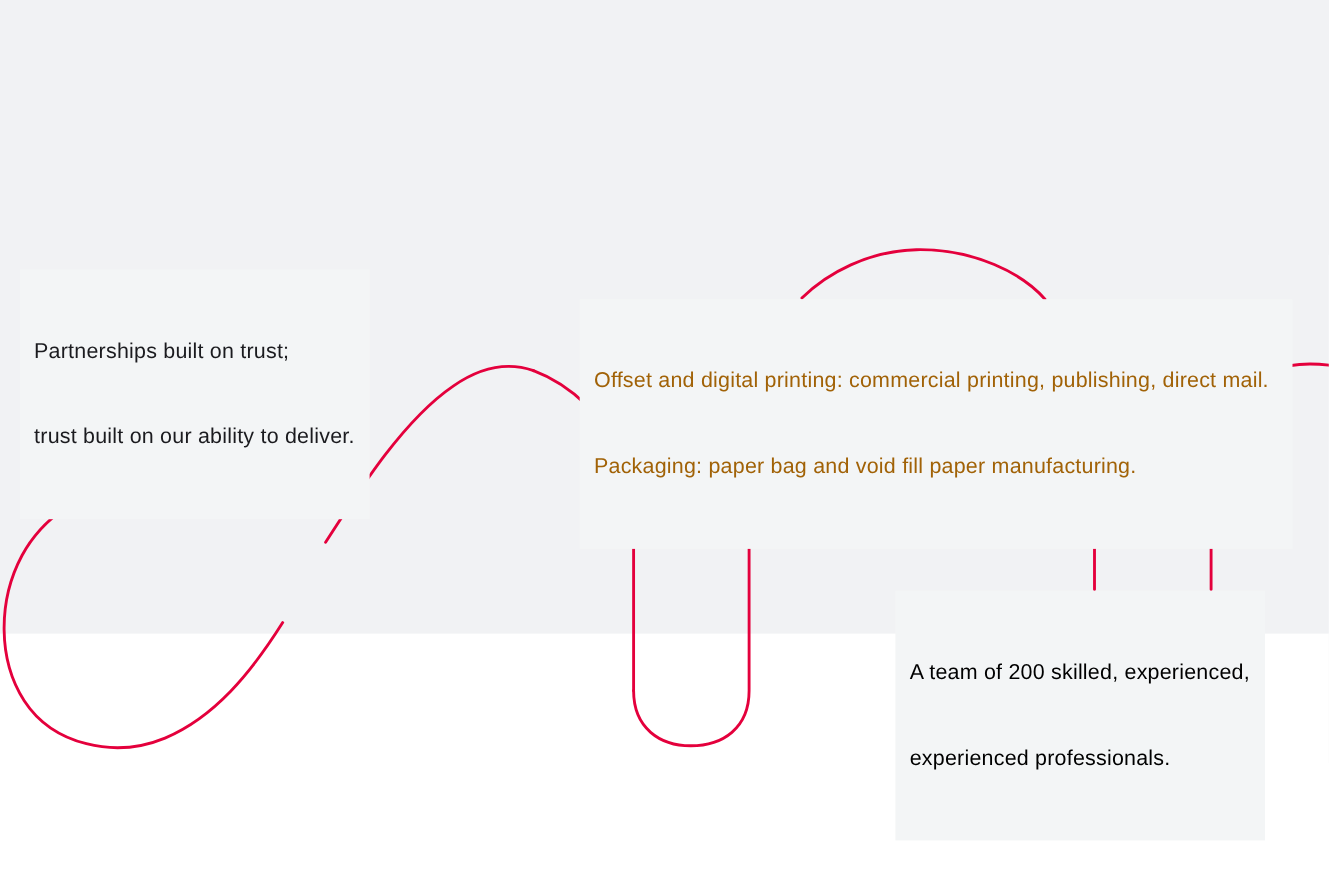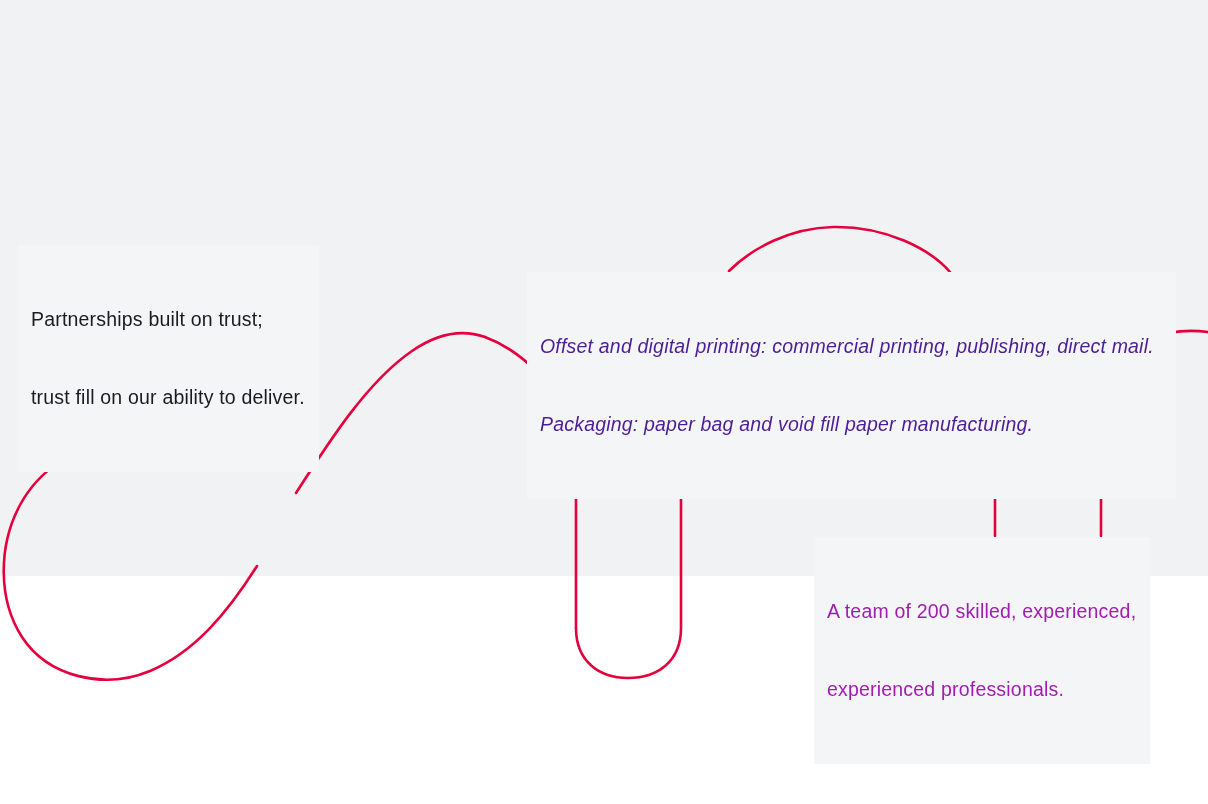--- a/index.html
+++ b/index.html
@@ -120,27 +120,27 @@
 
       <path d="M 1101 536
                L 1101 430
                C 1101 384, 1118 352, 1152 338
                C 1172 330, 1192 330, 1208 332"></path>
     </g>
   </svg>
 
   <div class="statement plated" id="statement-partnerships" style="background: rgb(243, 245, 246); color: rgb(27, 27, 31);">
     <span class="line">Partnerships built on trust;</span>
-    <span class="line">trust fill on our ability to deliver.</span>
+    <span class="line">trust built on our ability to deliver.</span>
   </div>
 
-  <div class="statement plated" id="statement-printing" style="background: rgb(243, 245, 246); color: #4c1d95; font-style: italic;">
+  <div class="statement plated" id="statement-printing" style="background: rgb(243, 245, 246); color: #a16207;">
     <span class="line">Offset and digital printing: commercial printing, publishing, direct mail.</span>
     <span class="line">Packaging: paper bag and void fill paper manufacturing.</span>
   </div>
 
 
-  <div class="statement plated" id="statement-team" style="background: rgb(243, 245, 246); color: #a21caf;">
+  <div class="statement plated" id="statement-team" style="background: rgb(243, 245, 246); color: #000000;">
     <span class="line">A team of 200 skilled, experienced,</span>
     <span class="line">experienced professionals.</span>
   </div>
 
 </div>
 
 </body></html>

